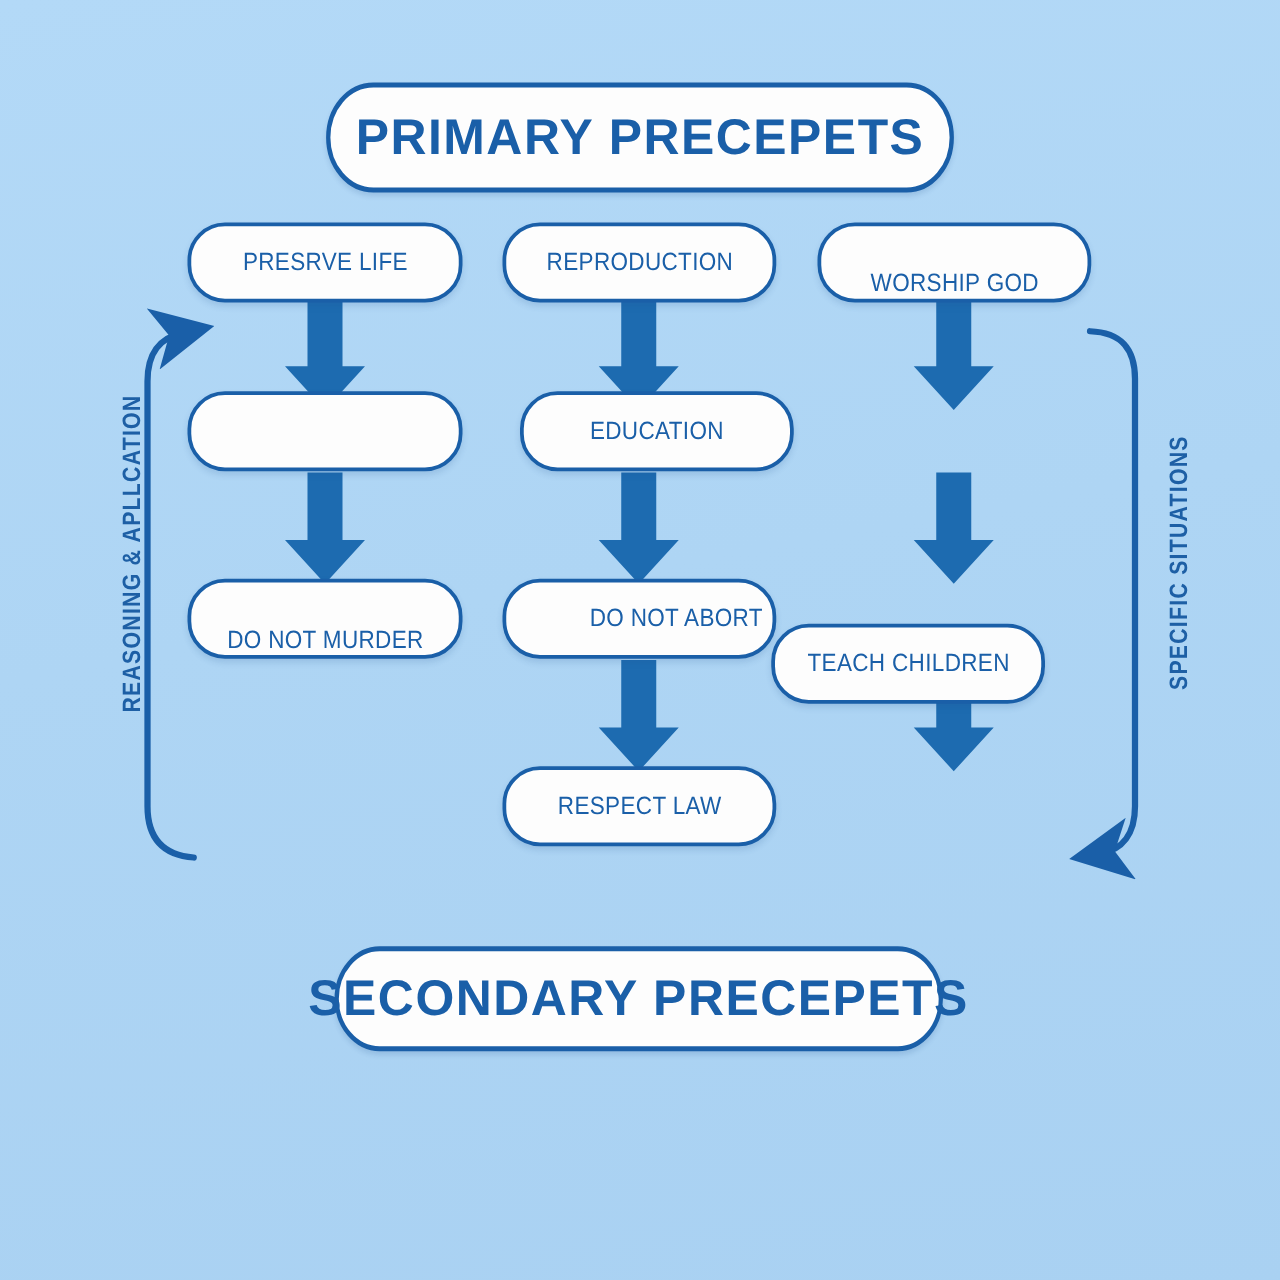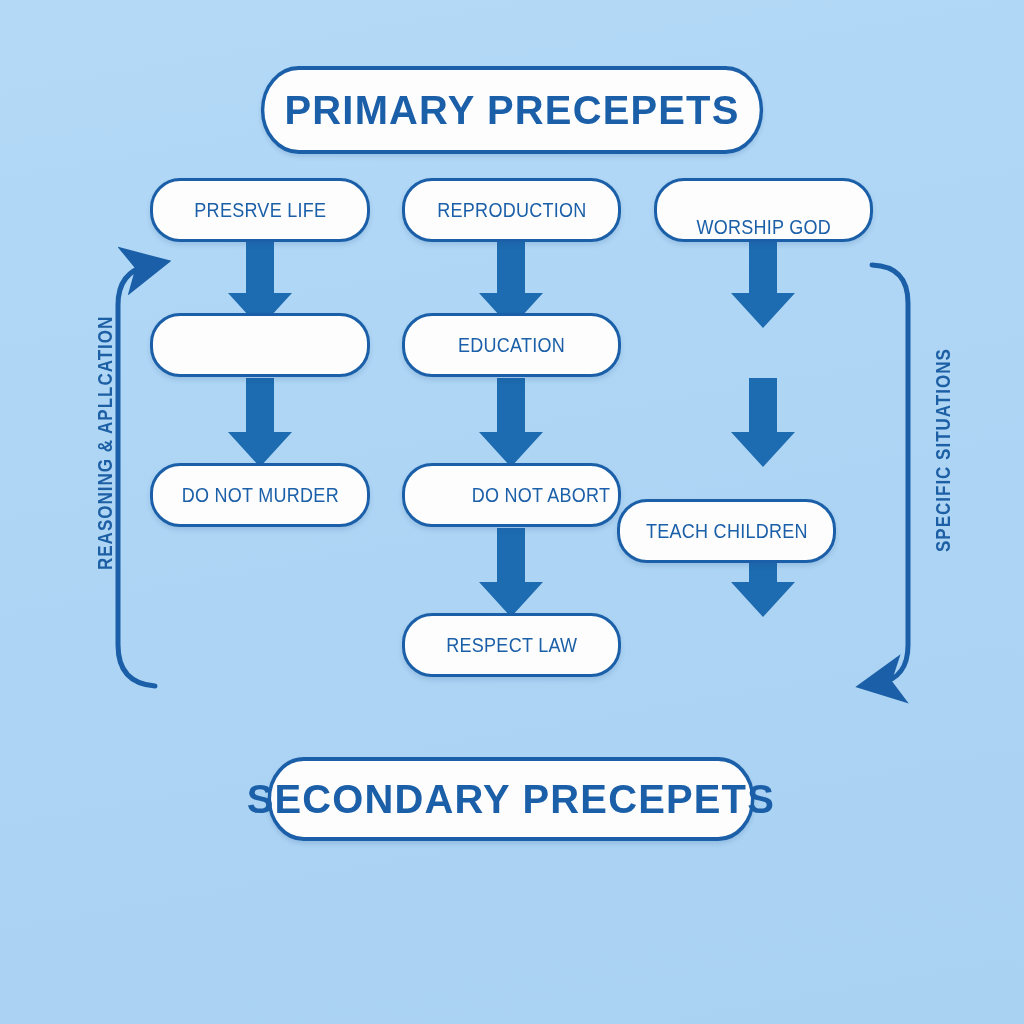--- a/index.html
+++ b/index.html
@@ -149,28 +149,28 @@
   <div class="pill banner" style="left:220px; top:66px; width:584px; height:88px;">
     <span class="btxt">PRIMARY PRECEPETS</span>
   </div>
 
   <div class="pill node" style="left:150px; top:178px; width:220px; height:64px;">
     <span class="ntxt">PRESRVE LIFE</span>
   </div>
   <div class="pill node" style="left:150px; top:313px; width:220px; height:64px;">
     <span class="ntxt"></span>
   </div>
-  <div class="pill node" style="left:150px; top:463px; width:220px; height:64px;">
+  <div class="pill node" style="left:150px; top:463px; width:220px; height:64px;align-items:flex-end;">
     <span class="ntxt">DO NOT MURDER</span>
   </div>
 
   <div class="pill node" style="left:402px; top:178px; width:219px; height:64px;text-align:center;">
     <span class="ntxt">REPRODUCTION</span>
   </div>
-  <div class="pill node" style="left:402px; top:313px; width:219px; height:64px;align-items:center;">
+  <div class="pill node" style="left:416px; top:313px; width:219px; height:64px;align-items:center;">
     <span class="ntxt">EDUCATION</span>
   </div>
   <div class="pill node" style="left:402px; top:463px; width:219px; height:64px;justify-content:flex-end;">
     <span class="ntxt">DO NOT ABORT</span>
   </div>
   <div class="pill node" style="left:402px; top:613px; width:219px; height:64px;">
     <span class="ntxt">RESPECT LAW</span>
   </div>
 
   <div class="pill node" style="left:654px; top:178px; width:219px; height:64px;align-items:flex-end;">

